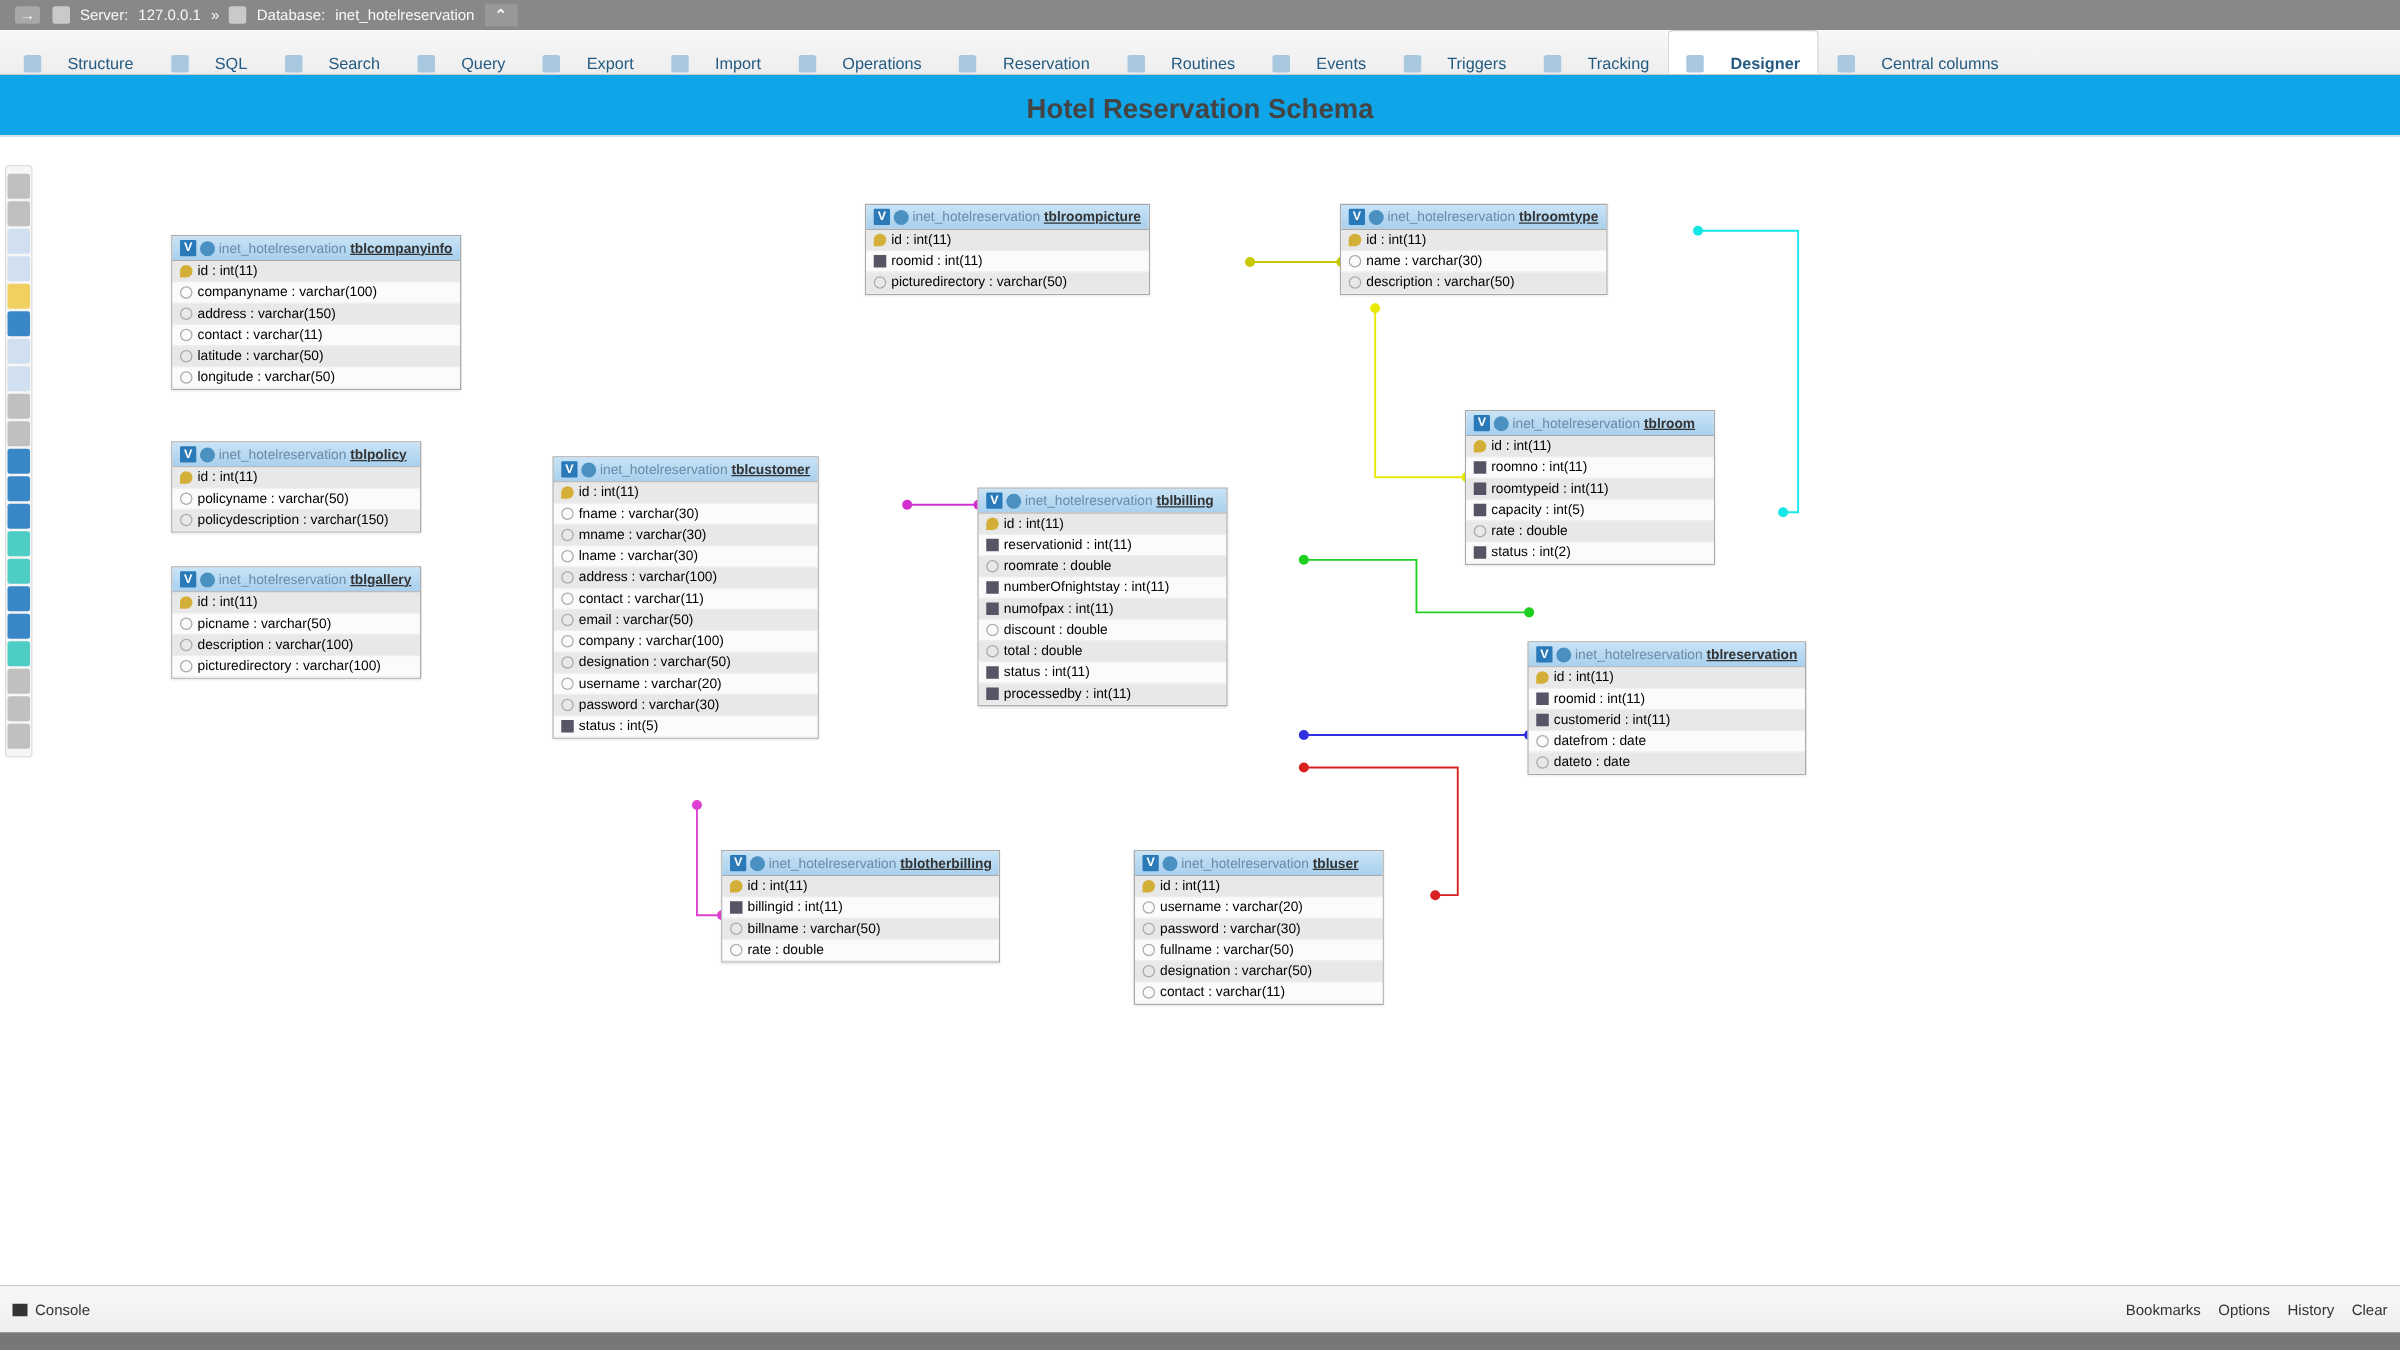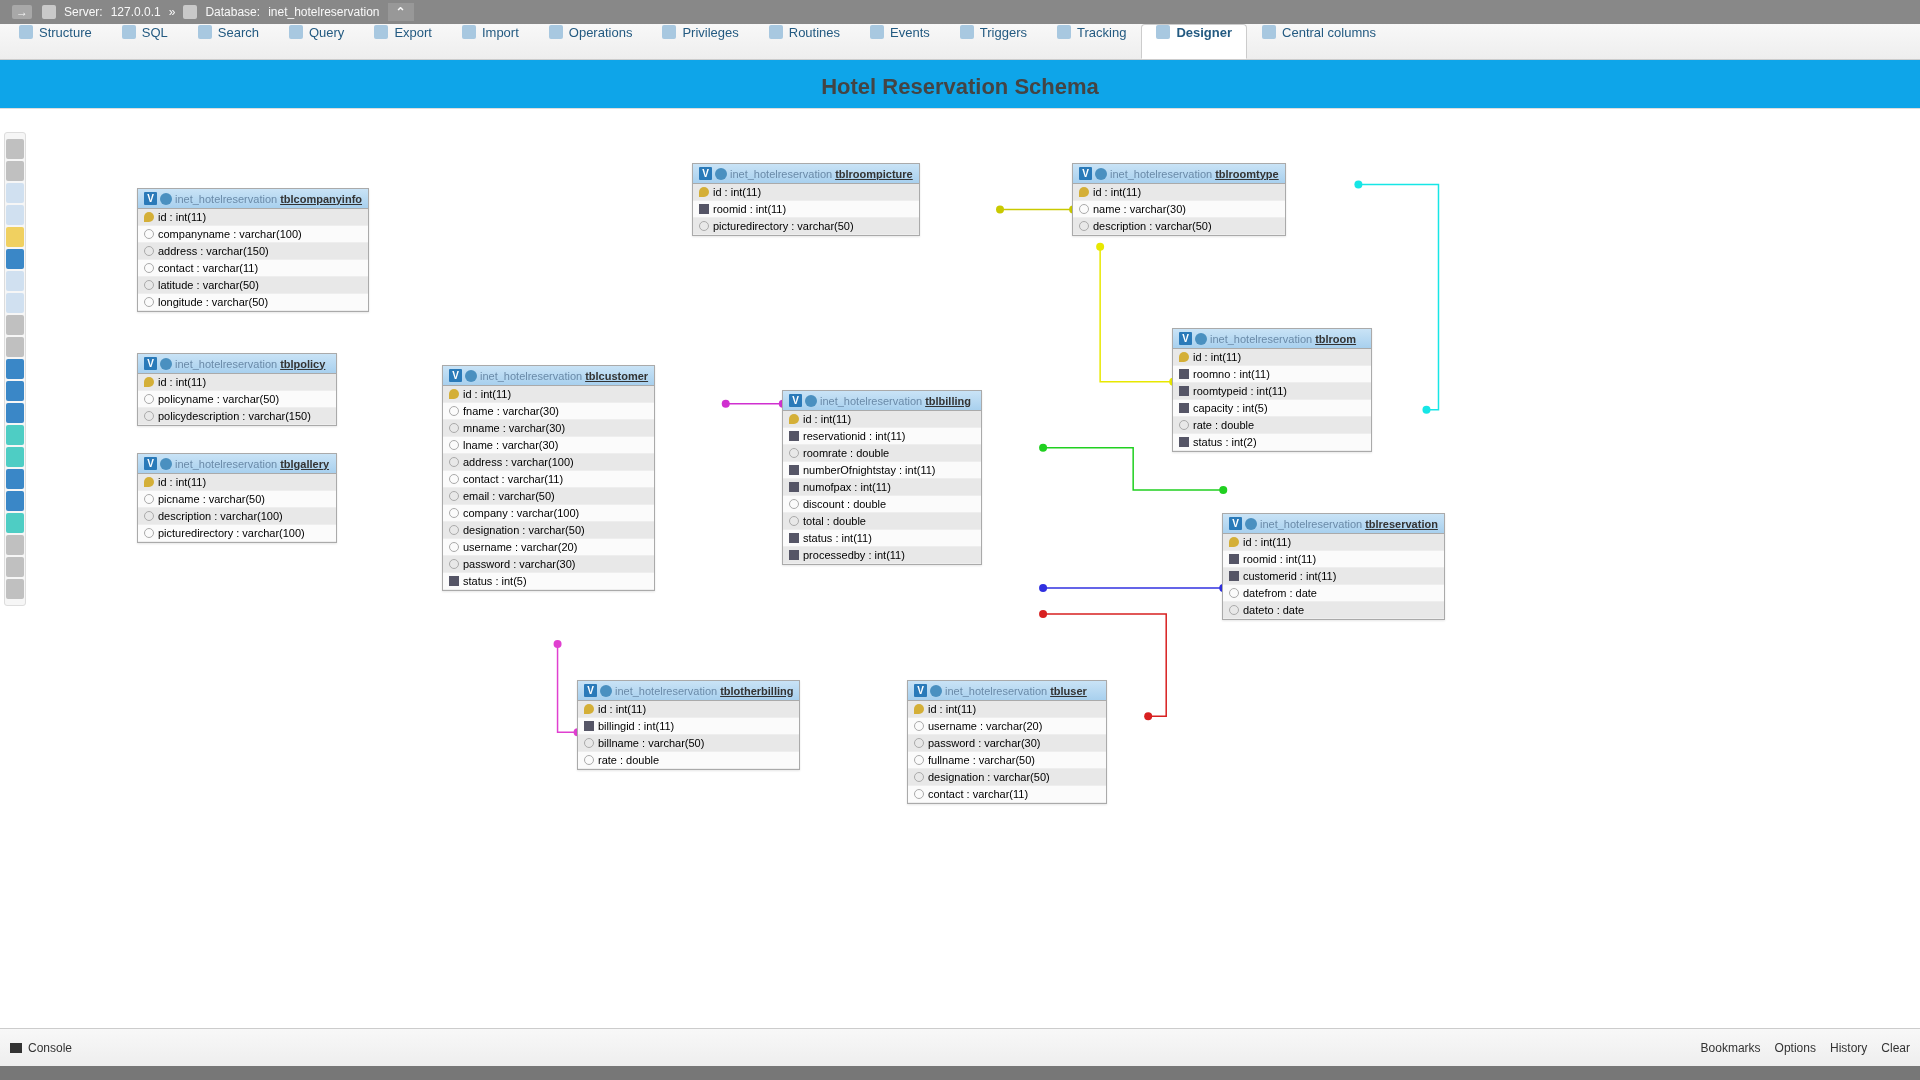--- a/index.html
+++ b/index.html
@@ -7,21 +7,21 @@
 
 
 .breadcrumb { background: #888; color: #fff; height: 24px; display: flex; align-items: center; padding: 0 8px; font-size: 12px; }
 .breadcrumb span { margin: 0 4px; opacity: 0.95; }
 .breadcrumb .bc-icon { width: 14px; height: 14px; background: #ccc; display: inline-block; border-radius: 2px; margin-right: 4px; vertical-align: middle; }
 .breadcrumb .collapse { background: #aaa; padding: 0 4px; border-radius: 2px; margin-right: 6px; font-weight: bold; }
 .breadcrumb-end { margin-left: auto; padding: 2px 8px; background: #999; color: #fff; font-weight: bold; cursor: pointer; }
 
 
 .tabs { background: linear-gradient(#f8f8f8,#eee); height: 36px; display: flex; align-items: stretch; border-bottom: 1px solid #ccc; padding-left: 4px; font-size: 13px; }
-.tab { display: flex; align-items: flex-start; padding: 0 14px; color: #235a81; cursor: pointer; border: 1px solid transparent; gap: 6px; }
+.tab { display: flex; align-items: flex-end; padding: 0 14px; color: #235a81; cursor: pointer; border: 1px solid transparent; gap: 21px; }
 .tab.active { background: #fff; border: 1px solid #ccc; border-bottom-color: #fff; border-radius: 4px 4px 0 0; color: #235a81; font-weight: bold; }
 .tab .ticon { width: 14px; height: 14px; background: #a8c8e0; display: inline-block; border-radius: 2px; }
 
 
 .page-title { text-align: center; font-size: 22px; font-weight: bold; color: #444; padding: 14px 0 8px; background: #0ea5e9; border-bottom: 1px solid #ddd; }
 
 
 .left-tools { position: absolute; left: 4px; top: 132px; width: 22px; background: #f6f6f6; border: 1px solid #ddd; border-radius: 3px; padding: 4px 0; z-index: 10; }
 .left-tools .tbtn { width: 18px; height: 20px; margin: 2px auto; background: #d0e0f0; border-radius: 2px; cursor: pointer; display: block; }
 .left-tools .tbtn.green { background: #4ecdc4; }
@@ -98,21 +98,21 @@
     <div class="tab">
       <span class="ticon"></span>
       <span>Import</span>
     </div>
     <div class="tab">
       <span class="ticon"></span>
       <span>Operations</span>
     </div>
     <div class="tab">
       <span class="ticon"></span>
-      <span>Privileges</span>
+      <span>Reservation</span>
     </div>
     <div class="tab">
       <span class="ticon"></span>
       <span>Routines</span>
     </div>
     <div class="tab">
       <span class="ticon"></span>
       <span>Events</span>
     </div>
     <div class="tab">

